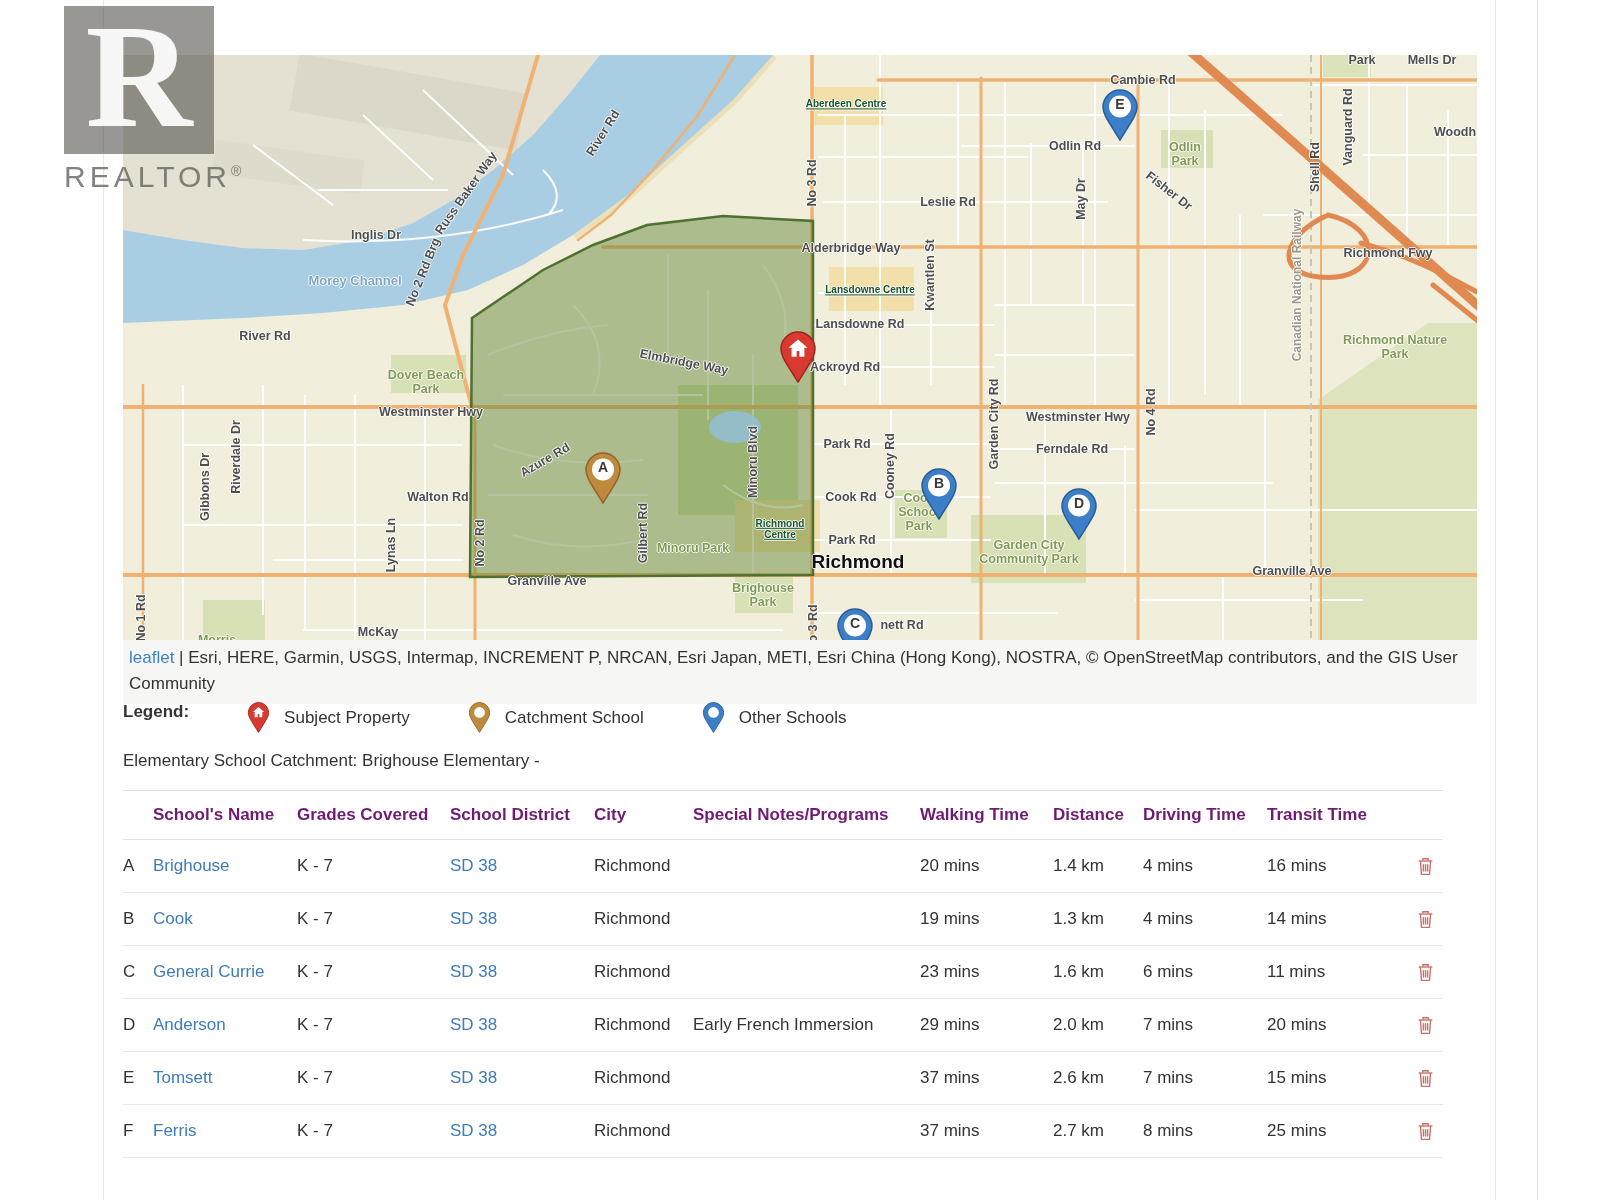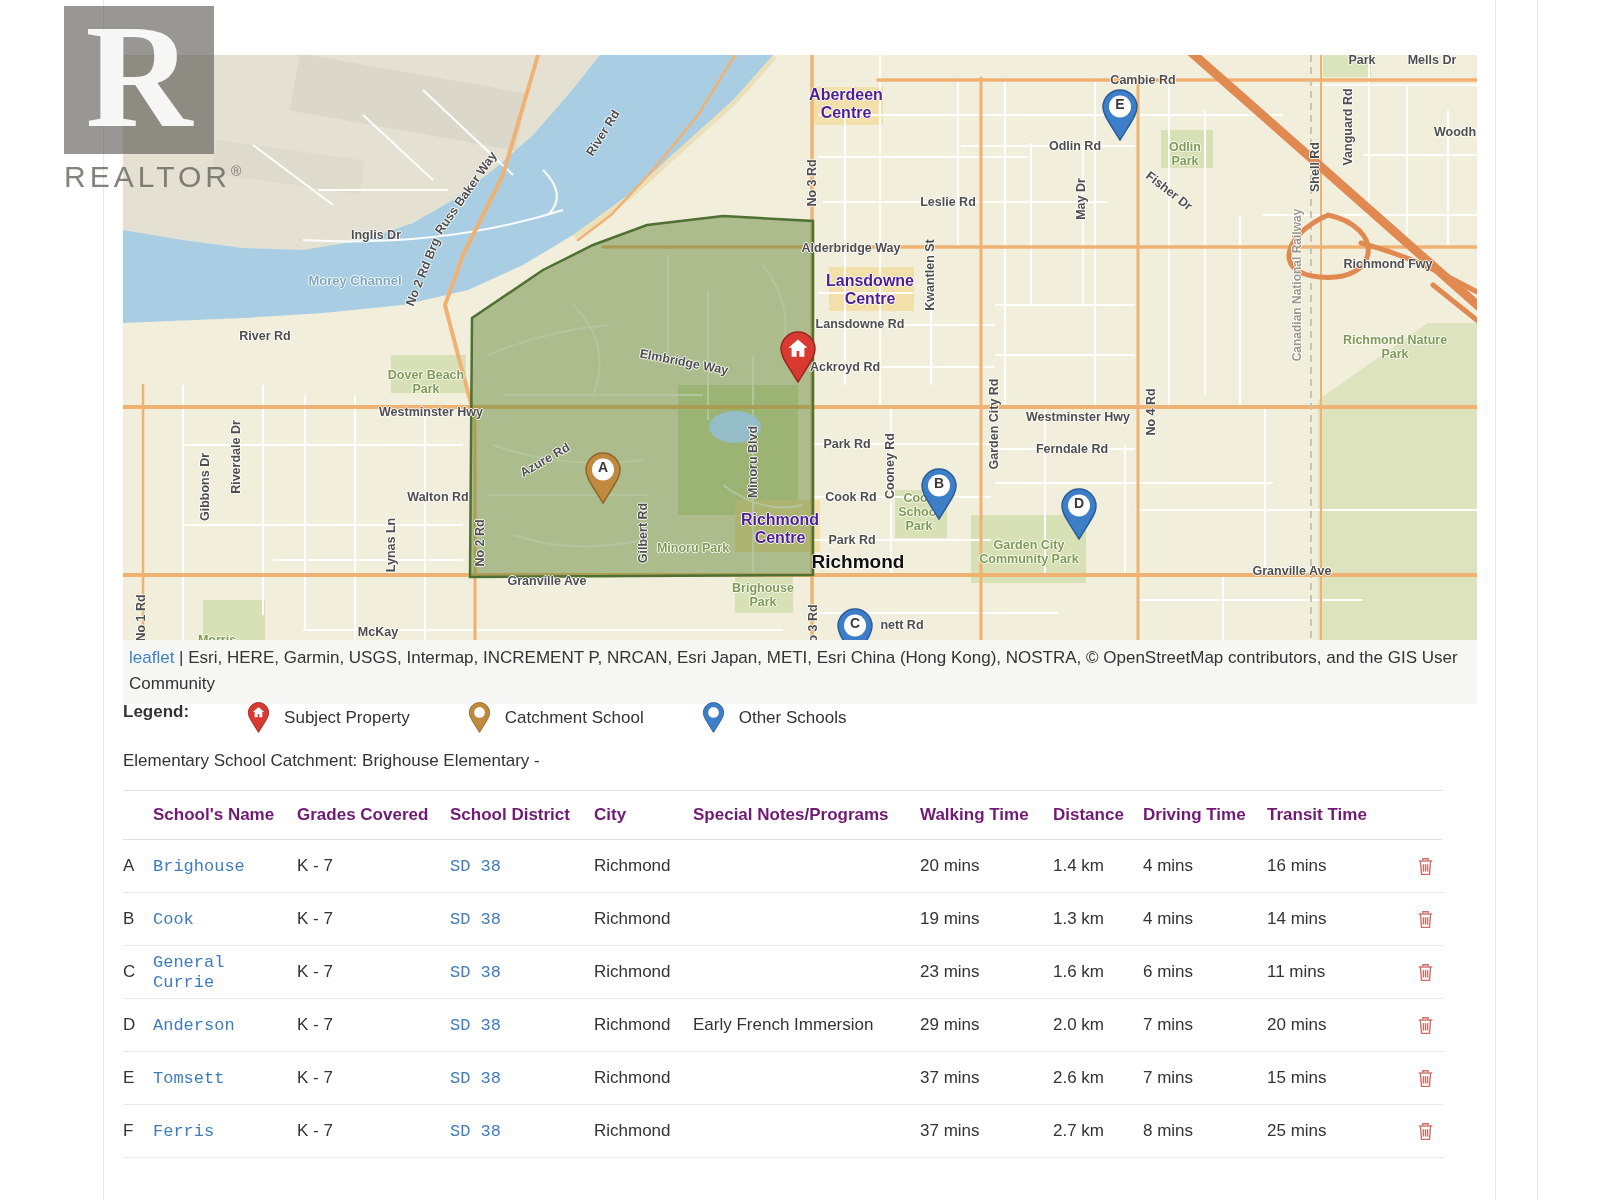--- a/index.html
+++ b/index.html
@@ -19,21 +19,21 @@
 
   
   #map { position:absolute; left:123px; top:55px; width:1354px; height:585px; overflow:hidden; background:#f1eedc; z-index:1; }
   #map svg.base { position:absolute; left:0; top:0; }
   .ml { position:absolute; z-index:5; transform:translate(-50%,-50%) rotate(var(--r,0deg)); white-space:nowrap;
         text-align:center; line-height:1.12;
         text-shadow:0 1px 0 rgba(255,255,255,.85), 0 -1px 0 rgba(255,255,255,.85), 1px 0 0 rgba(255,255,255,.85), -1px 0 0 rgba(255,255,255,.85); }
   .ml-road  { font-size:12.5px; font-weight:bold; color:#4e4e4e; }
   .ml-city  { font-size:19px;  font-weight:bold; color:#101010; }
   .ml-park  { font-size:12.5px; font-weight:bold; color:#7f9a52; }
-  .ml-poi   { font-size:16px; font-weight:bold; color:#4c1d95; }
+  .ml-poi   { font-size:10px; font-weight:bold; color:#14532d;text-decoration:underline; }
   .ml-water { font-size:13px;  font-weight:bold; color:#7fa7c0; }
   .ml-rail  { font-size:12px;  font-weight:bold; color:#9b9789; }
 
   .pin { position:absolute; width:38px; height:52px; margin-left:-19px; margin-top:-52px; z-index:10; }
   .pin svg { display:block; }
   .pin .pin-letter { position:absolute; left:0; top:7px; width:38px; text-align:center;
                      font-size:14px; font-weight:bold; color:#3a3a3a; }
 
   
   #attribution { position:absolute; left:123px; top:640px; width:1354px; background:#f6f6f4;
@@ -49,21 +49,21 @@
   
   #catchment-line { position:absolute; left:123px; top:751px; font-size:17px; z-index:20; }
   #catchment-line b { font-weight:normal; }
 
   
   #schools-table { position:absolute; left:123px; top:790px; width:1320px; z-index:20; font-size:17px; }
   .thead, .trow { display:grid; grid-template-columns:30px 144px 153px 144px 99px 227px 133px 90px 124px 141px 35px; align-items:center; }
   .thead { height:50px; border-top:1px solid #e3e3e3; border-bottom:1px solid #e3e3e3; font-weight:bold; color:#701a75; }
   .trow  { height:53px; border-bottom:1px solid #e9e9e9; }
   .cell  { padding-right:6px; }
-  a.slink { color:#3e7cbc; text-decoration:none; cursor:pointer;font-family:Liberation Mono, monospace; }
+  a.slink { color:#3e7cbc; text-decoration:none; cursor:pointer; }
   .trash-btn { background:none; border:none; cursor:pointer; padding:2px; line-height:0; justify-self:center; }
 </style>
 </head>
 <body>
 
 <svg width="0" height="0" style="position:absolute">
   <defs>
     <path id="pin-shape" d="M19 1C9.6 1 2 8.6 2 18c0 7.1 4.2 12.3 17 33 12.8-20.7 17-25.9 17-33C36 8.6 28.4 1 19 1z"></path>
     <path id="house-shape" d="M19 8.5l-9.5 8.2h3.1v9h5v-5.6h2.8v5.6h5v-9h3.1z"></path>
   </defs>
@@ -250,21 +250,21 @@
         <div class="ml ml-road" style="left: 82px; top: 432px; --r: -90deg;">Gibbons Dr</div>
         <div class="ml ml-road" style="left: 113px; top: 402px; --r: -90deg;">Riverdale Dr</div>
         <div class="ml ml-road" style="left: 18px; top: 563px; --r: -90deg;">No 1 Rd</div>
         <div class="ml ml-park" style="left: 94px; top: 568px; width: 50px; white-space: normal; margin-top: 24px;">Morris Park</div>
         <div class="ml ml-road" style="left: 255px; top: 577px;">McKay</div>
         <div class="ml ml-road" style="left: 424px; top: 526px;">Granville Ave</div>
         <div class="ml ml-road" style="left: 1169px; top: 516px;">Granville Ave</div>
         <div class="ml ml-park" style="left: 640px; top: 540px; width: 72px; white-space: normal;">Brighouse Park</div>
         <div class="ml ml-road" style="left: 779px; top: 570px;">nett Rd</div>
         <div class="ml ml-road" style="left: 690px; top: 573px; --r: -90deg;">No 3 Rd</div>
-        <div class="ml ml-road" style="left: 1265px; top: 209px;">Richmond Fwy</div>
+        <div class="ml ml-road" style="left: 1265px; top: 198px;">Richmond Fwy</div>
         <div class="ml ml-park" style="left: 1272px; top: 292px; width: 110px; white-space: normal;">Richmond Nature Park</div>
         <div class="ml ml-rail" style="left: 1175px; top: 230px; --r: -90deg;">Canadian National Railway</div>
       </div>
     <div id="marker-layer">
         <div class="pin" style="left: 675px; top: 328px;">
           <svg width="38" height="52" viewBox="0 0 38 52">
             <use href="#pin-shape" fill="#d83a31" stroke="#9e241d" stroke-width="1.5"></use>
             <use href="#house-shape" fill="#fff"></use>
           </svg>
         </div>

